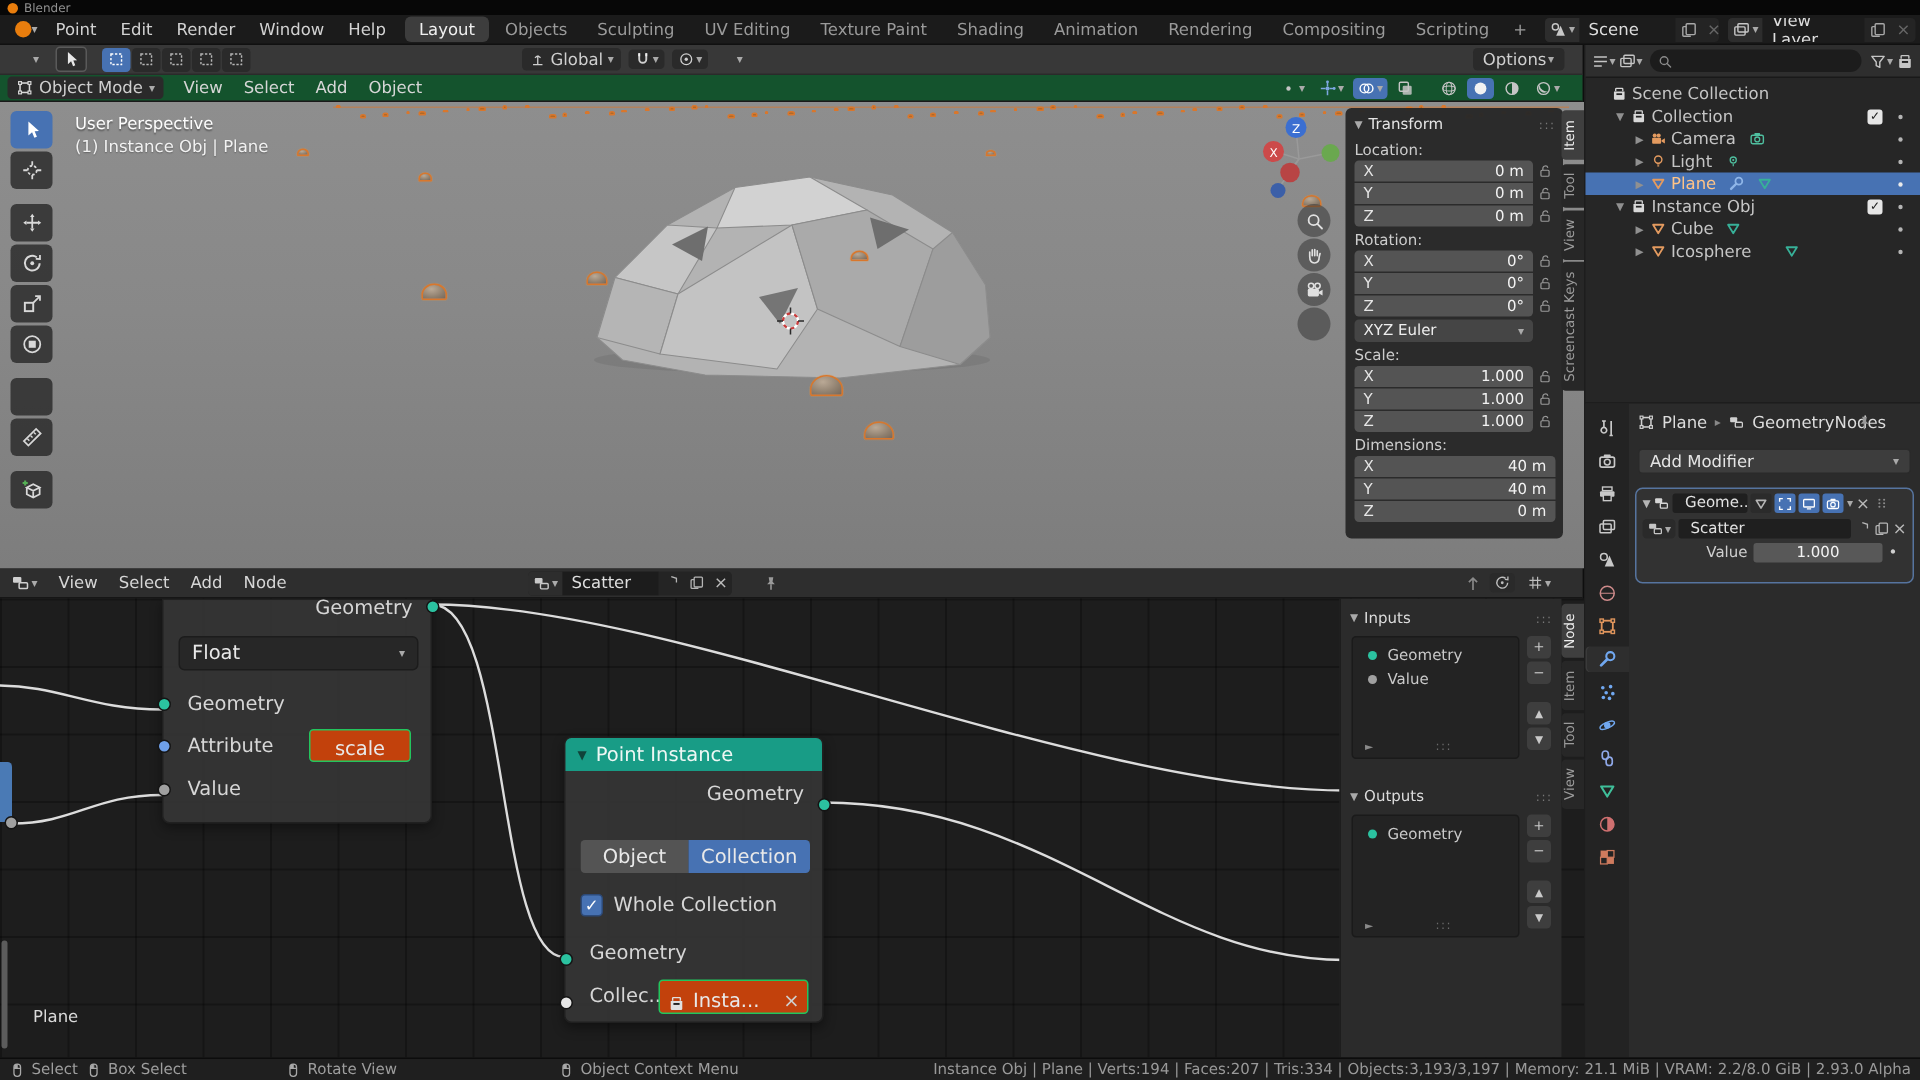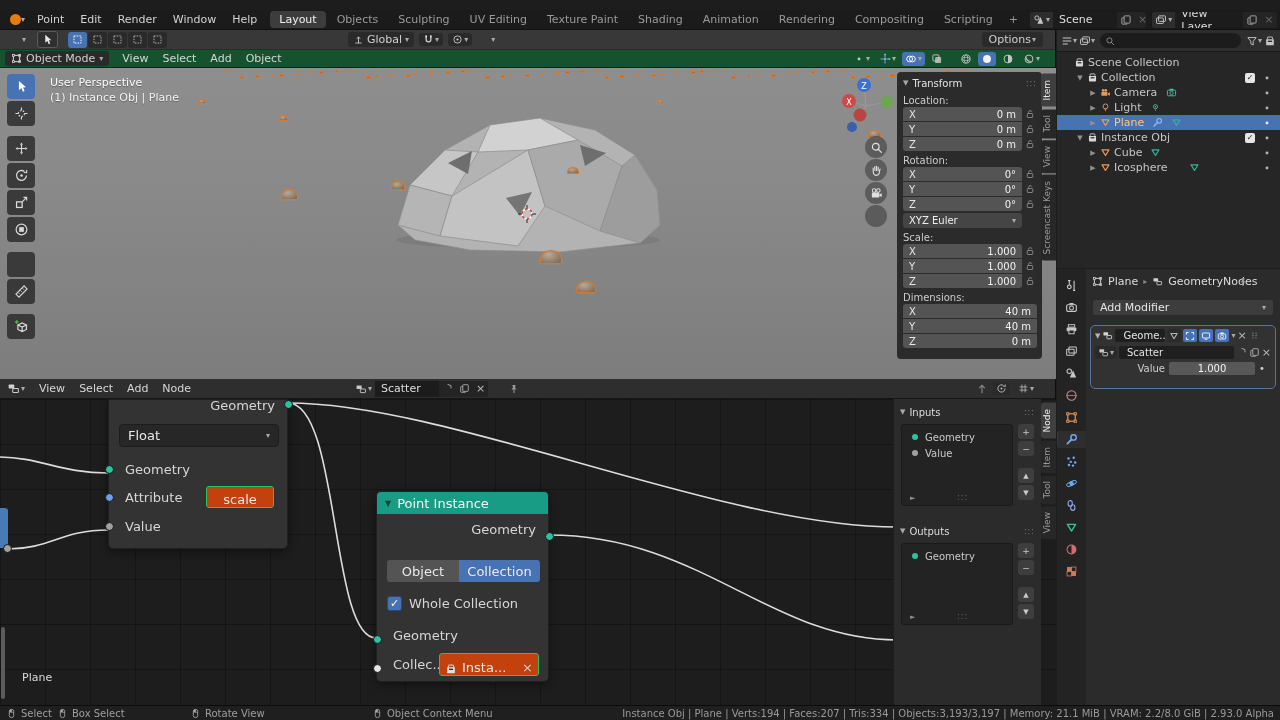--- a/index.html
+++ b/index.html
@@ -115,20 +115,24 @@
 .statusbar{position:absolute;left:0;top:705px;width:1280px;height:15px;background:#1f1f1f;border-top:1px solid #0c0c0c;font-size:10px;color:#9e9e9e}
 .sb-hint{position:absolute;top:0;height:15px;display:flex;align-items:center;gap:4px}
 .sb-stats{position:absolute;right:6px;top:0;height:15px;display:flex;align-items:center;color:#999}
 svg{display:block}
 </style>
 </head>
 <body>
 
 <div class="app">
 
+  <div class="titlebar">
+    <span class="blogo"></span>
+    <span>Blender</span>
+  </div>
 
   <div class="topbar">
     <span id="tbLogo" class="flex" style="padding:0 4px">
         <span class="blogo" style="width:11px;height:11px"></span>
         <span class="chev">▾</span>
       </span>
     <div id="menus" class="flex">
         <div class="menu-item">Point</div>
         <div class="menu-item">Edit</div>
         <div class="menu-item">Render</div>

